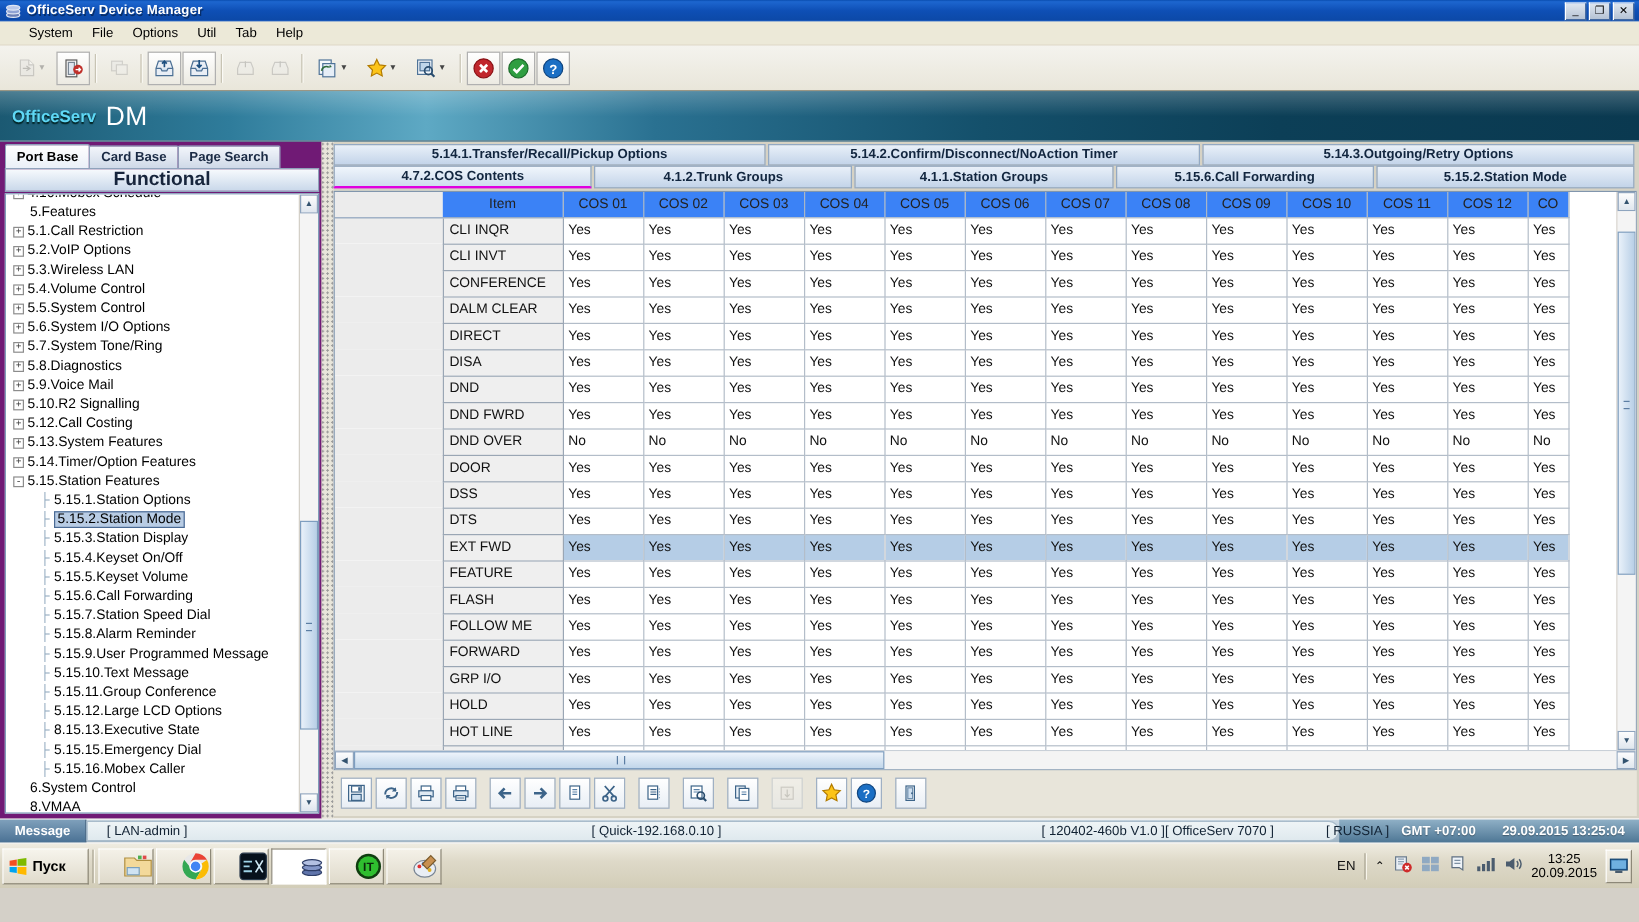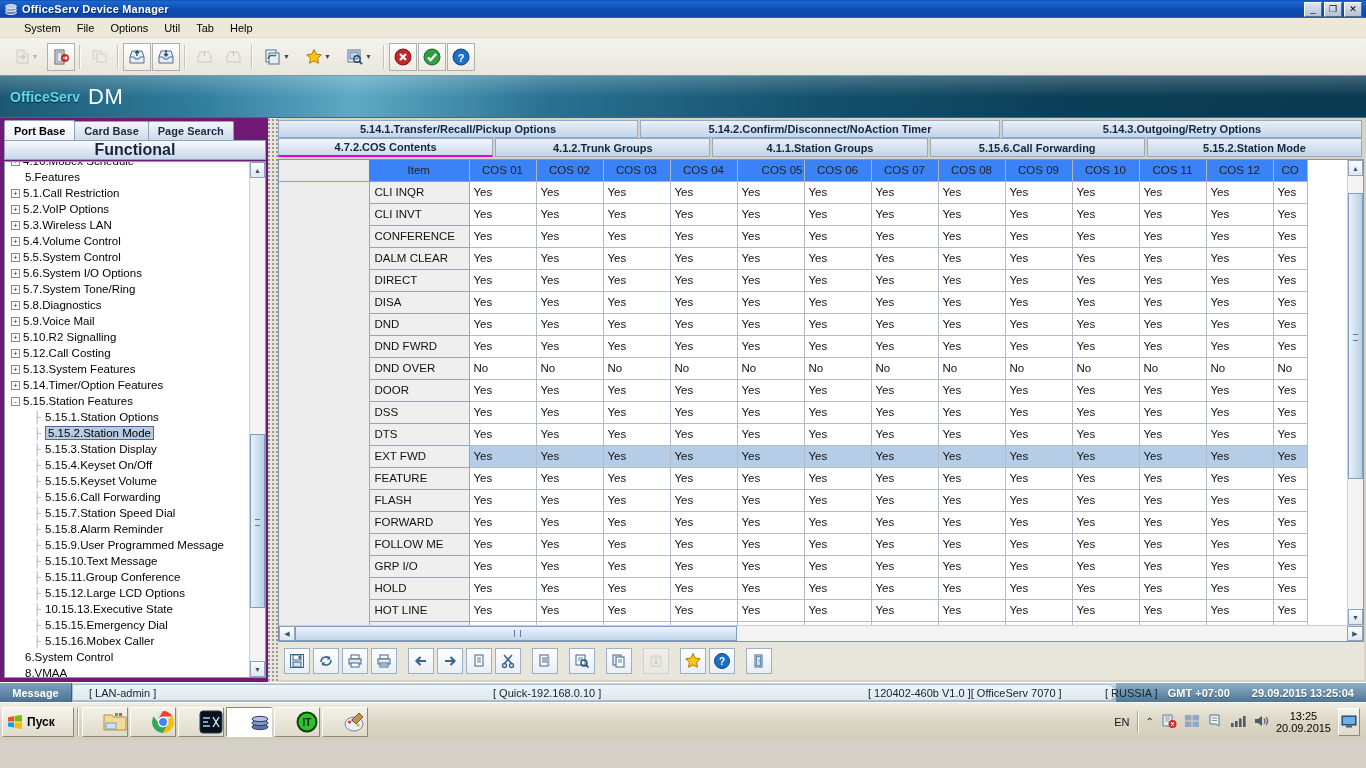--- a/index.html
+++ b/index.html
@@ -582,21 +582,21 @@
           <div class="trow indent2">
             <span class="lead" style="color: rgb(143, 168, 189);">├</span>
             <span class="lbl">5.15.11.Group Conference</span>
           </div>
           <div class="trow indent2">
             <span class="lead" style="color: rgb(143, 168, 189);">├</span>
             <span class="lbl">5.15.12.Large LCD Options</span>
           </div>
           <div class="trow indent2">
             <span class="lead" style="color: rgb(143, 168, 189);">├</span>
-            <span class="lbl">10.15.13.Executive State</span>
+            <span class="lbl">8.15.13.Executive State</span>
           </div>
           <div class="trow indent2">
             <span class="lead" style="color: rgb(143, 168, 189);">├</span>
             <span class="lbl">5.15.15.Emergency Dial</span>
           </div>
           <div class="trow indent2">
             <span class="lead" style="color: rgb(143, 168, 189);">├</span>
             <span class="lbl">5.15.16.Mobex Caller</span>
           </div>
           <div class="trow indent0">
@@ -639,21 +639,21 @@
         <div id="gridscroll">
           <table class="grid">
             <thead>
               <tr id="hdrrow">
                   <th class="itemhead" style="width: 90px; background: rgb(236, 236, 236); border-right: none;"></th>
                   <th class="itemhead" style="width: 100px;">Item</th>
                   <th style="width: 67px;">COS 01</th>
                   <th style="width: 67px;">COS 02</th>
                   <th style="width: 67px;">COS 03</th>
                   <th style="width: 67px;">COS 04</th>
-                  <th style="width: 67px; text-align: right;">COS 05</th>
+                  <th style="width: 67px;">COS 05</th>
                   <th style="width: 67px;">COS 06</th>
                   <th style="width: 67px;">COS 07</th>
                   <th style="width: 67px;">COS 08</th>
                   <th style="width: 67px;">COS 09</th>
                   <th style="width: 67px;">COS 10</th>
                   <th style="width: 67px;">COS 11</th>
                   <th style="width: 67px;">COS 12</th>
                   <th style="width: 34px;">CO</th>
                 </tr>
             </thead>
@@ -908,38 +908,38 @@
                   <td>Yes</td>
                   <td>Yes</td>
                   <td>Yes</td>
                   <td>Yes</td>
                   <td>Yes</td>
                   <td>Yes</td>
                   <td>Yes</td>
                 </tr>
                 <tr>
                   <td class="spacer"></td>
+                  <td class="rowlbl">FOLLOW ME</td>
+                  <td>Yes</td>
+                  <td>Yes</td>
+                  <td>Yes</td>
+                  <td>Yes</td>
+                  <td>Yes</td>
+                  <td>Yes</td>
+                  <td>Yes</td>
+                  <td>Yes</td>
+                  <td>Yes</td>
+                  <td>Yes</td>
+                  <td>Yes</td>
+                  <td>Yes</td>
+                  <td>Yes</td>
+                </tr>
+                <tr>
+                  <td class="spacer"></td>
                   <td class="rowlbl">FORWARD</td>
-                  <td>Yes</td>
-                  <td>Yes</td>
-                  <td>Yes</td>
-                  <td>Yes</td>
-                  <td>Yes</td>
-                  <td>Yes</td>
-                  <td>Yes</td>
-                  <td>Yes</td>
-                  <td>Yes</td>
-                  <td>Yes</td>
-                  <td>Yes</td>
-                  <td>Yes</td>
-                  <td>Yes</td>
-                </tr>
-                <tr>
-                  <td class="spacer"></td>
-                  <td class="rowlbl">FOLLOW ME</td>
                   <td>Yes</td>
                   <td>Yes</td>
                   <td>Yes</td>
                   <td>Yes</td>
                   <td>Yes</td>
                   <td>Yes</td>
                   <td>Yes</td>
                   <td>Yes</td>
                   <td>Yes</td>
                   <td>Yes</td>

